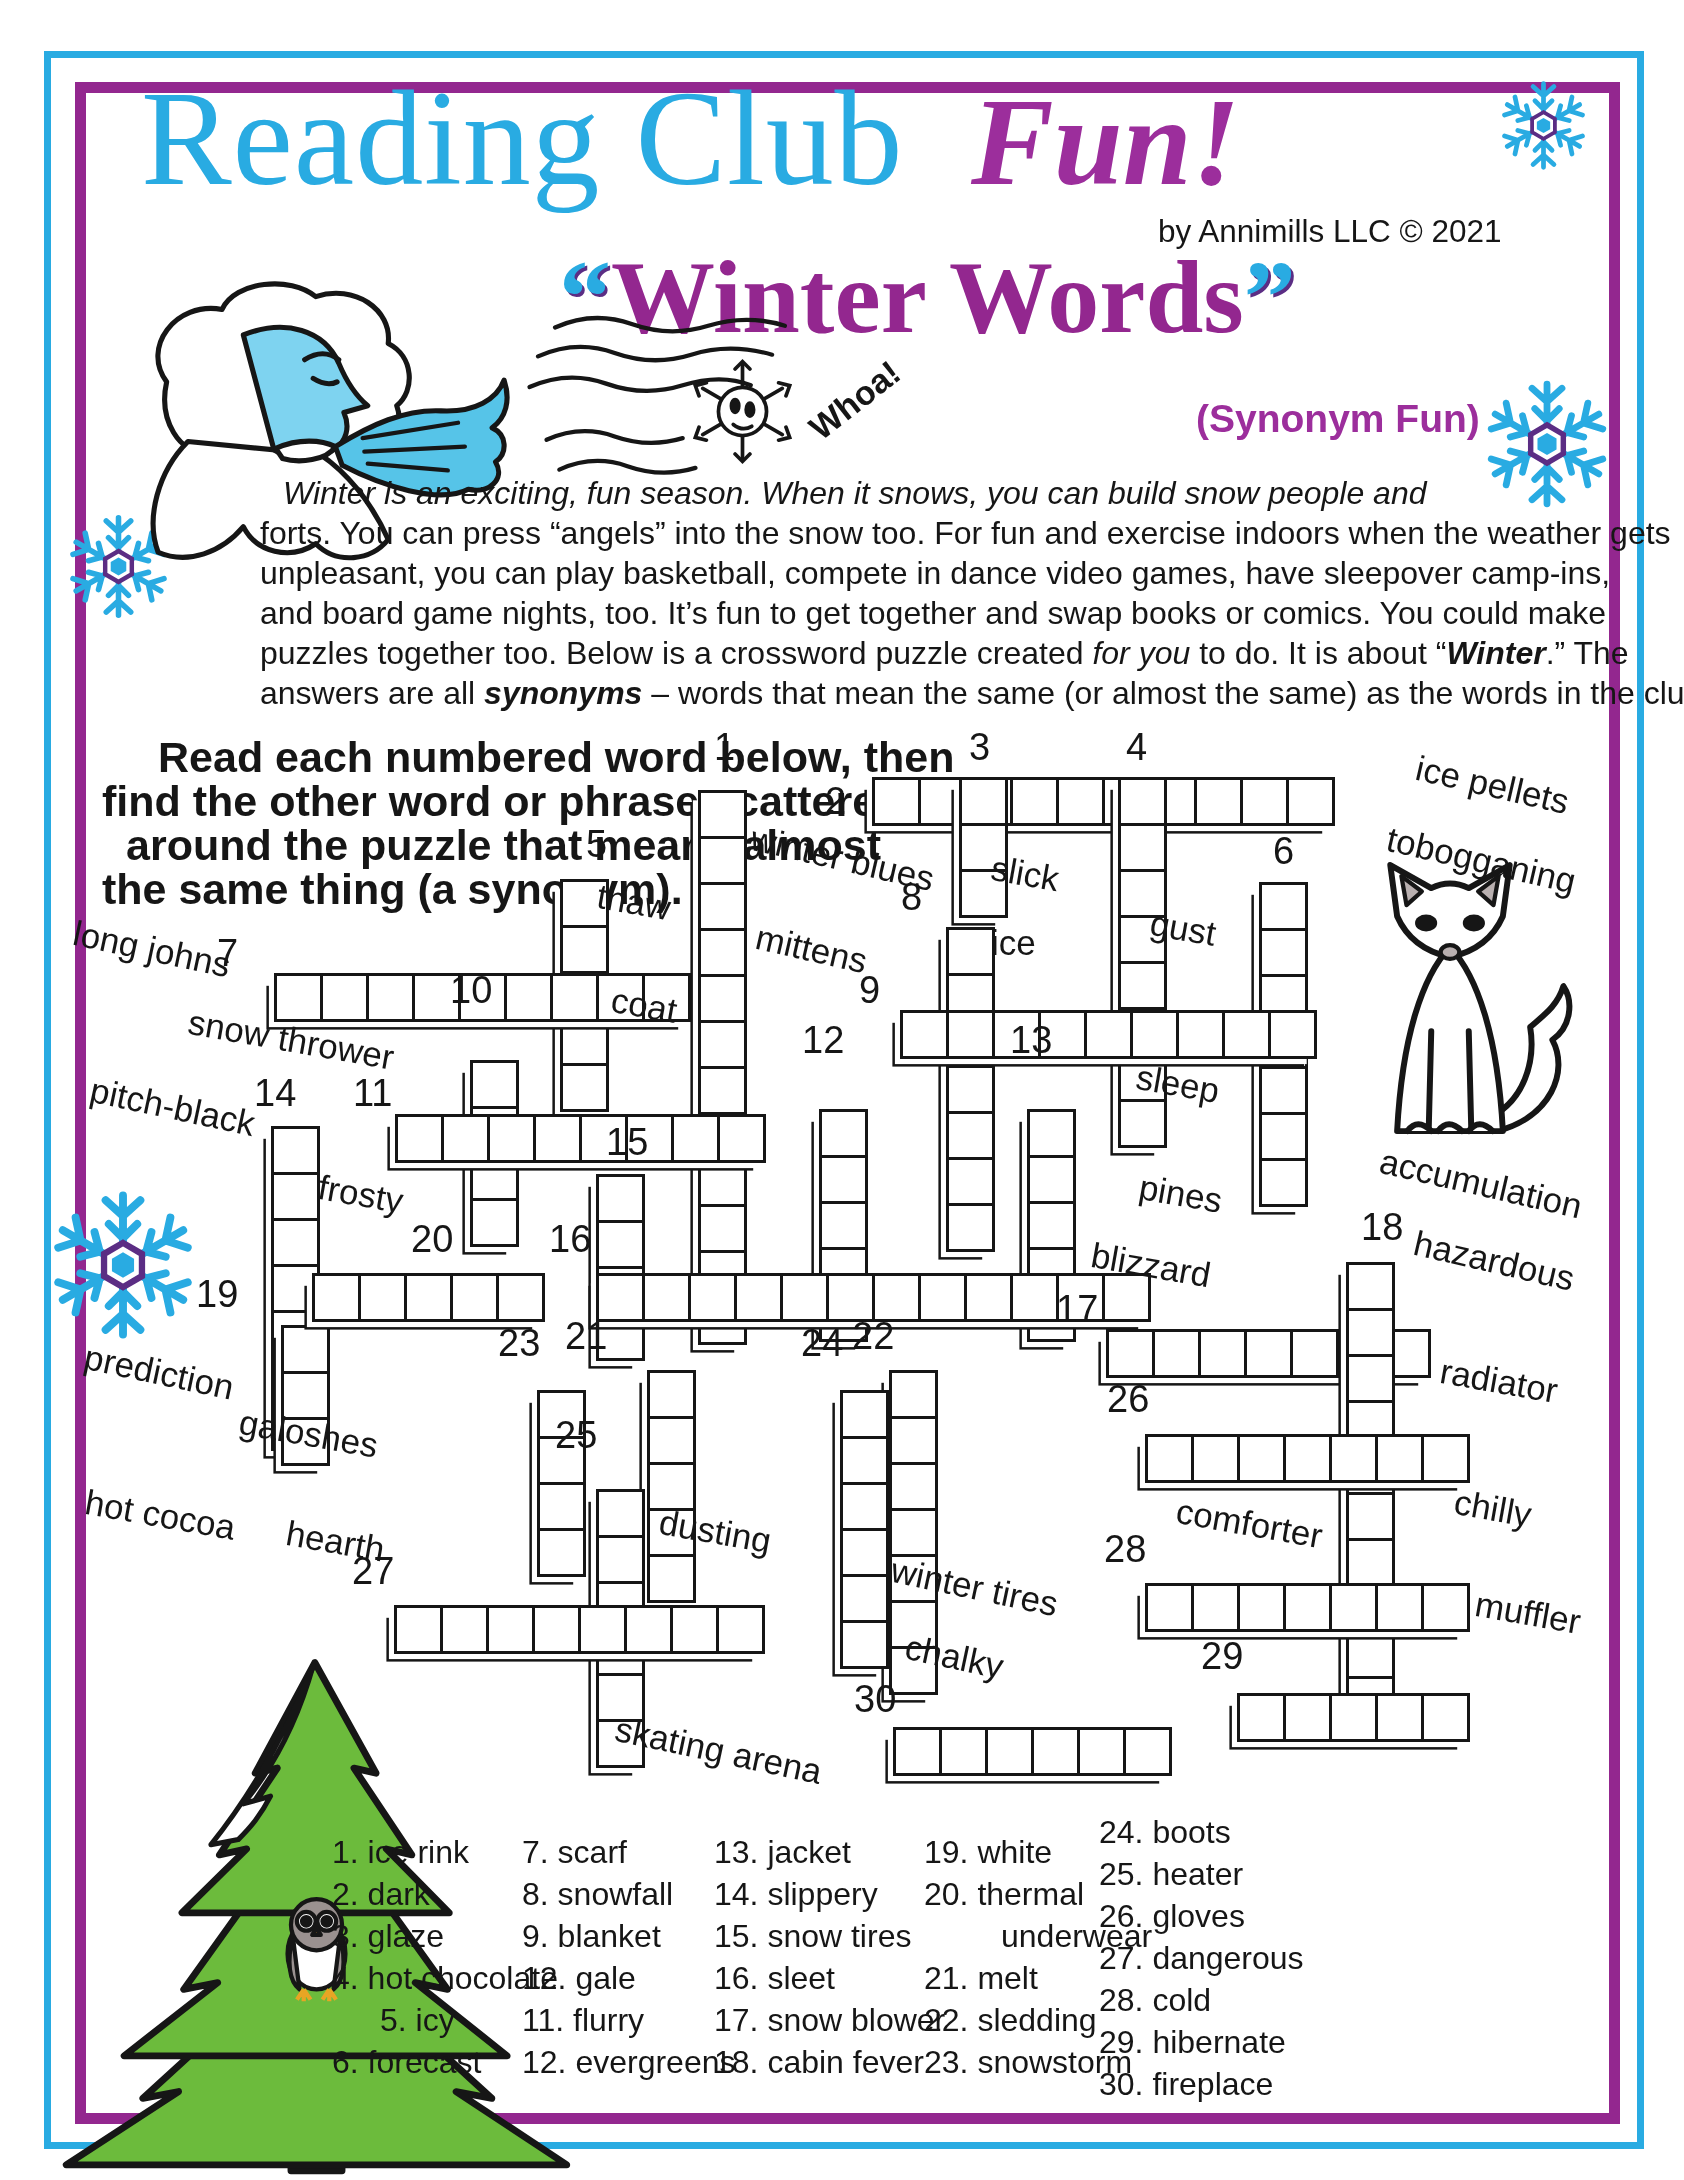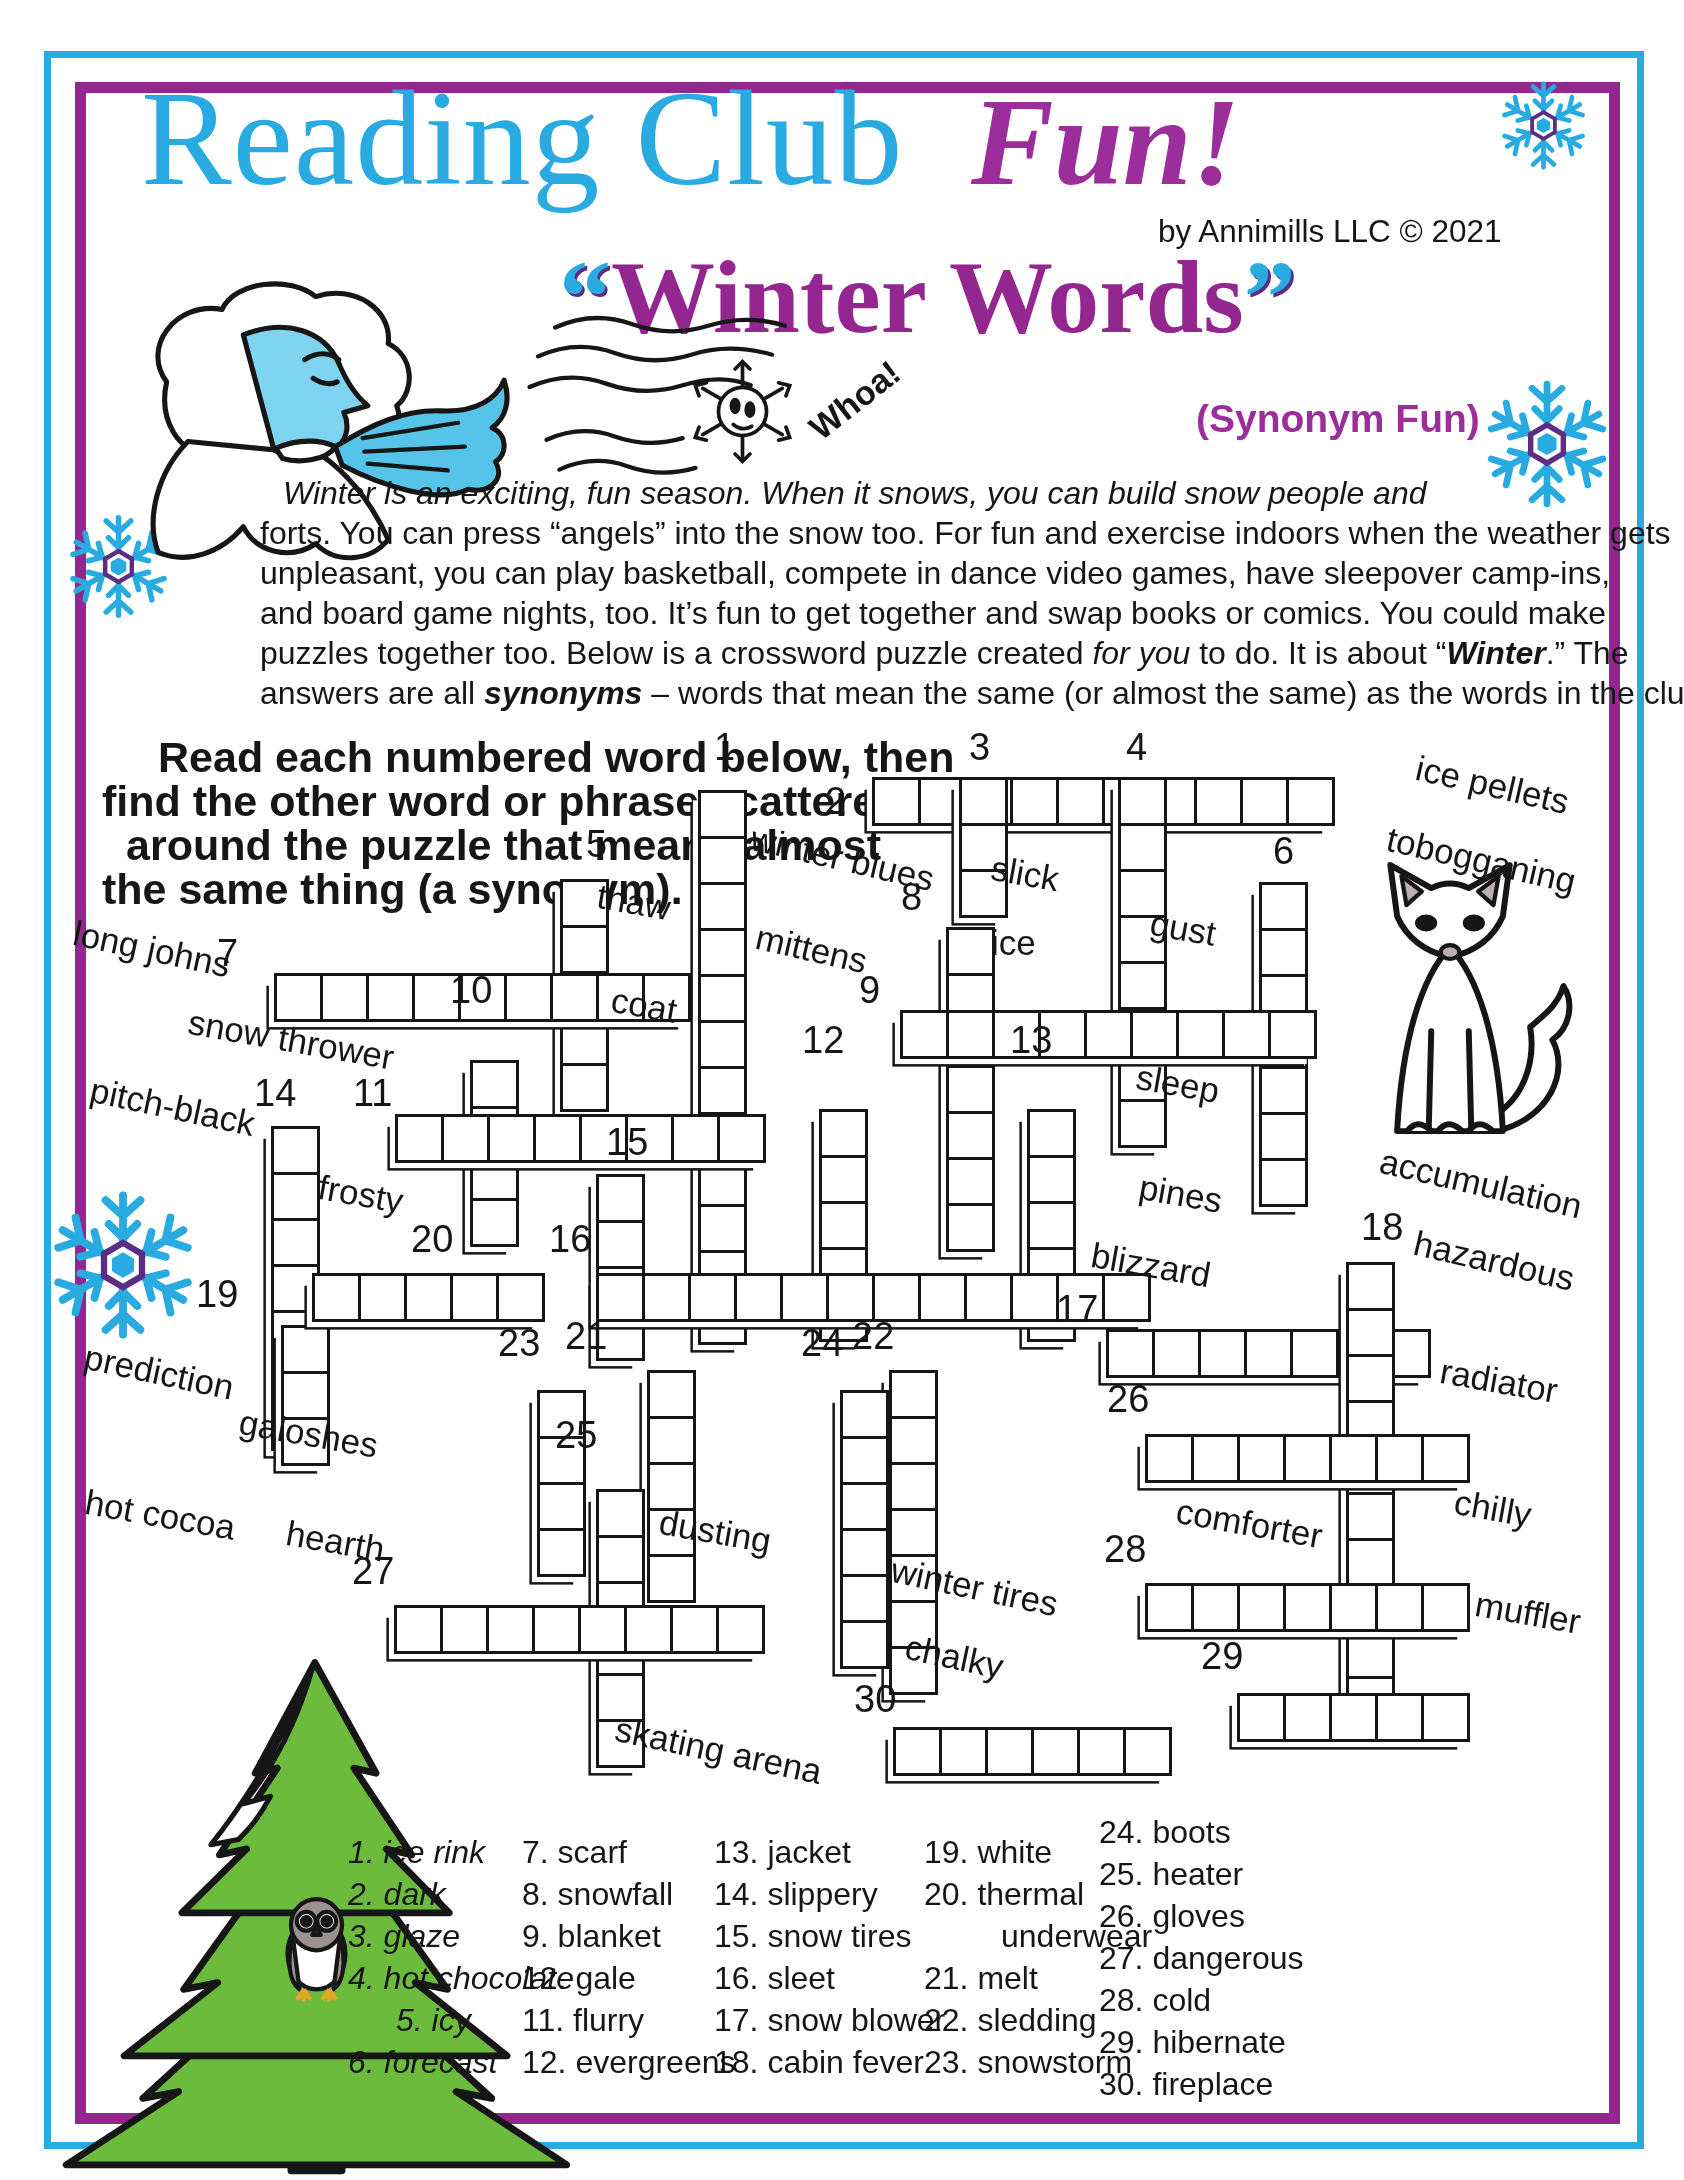--- a/index.html
+++ b/index.html
@@ -491,21 +491,21 @@
     <div class="scatter" style="left: 290px; top: 1513px; transform: rotate(10deg);">hearth</div>
     <div class="scatter" style="left: 663px; top: 1502px; transform: rotate(10deg);">dusting</div>
     <div class="scatter" style="left: 1180px; top: 1491px; transform: rotate(10deg);">comforter</div>
     <div class="scatter" style="left: 1458px; top: 1482px; transform: rotate(10deg);">chilly</div>
     <div class="scatter" style="left: 896px; top: 1550px; transform: rotate(12deg);">winter tires</div>
     <div class="scatter" style="left: 1479px; top: 1584px; transform: rotate(10deg);">muffler</div>
     <div class="scatter" style="left: 910px; top: 1627px; transform: rotate(12deg);">chalky</div>
     <div class="scatter" style="left: 620px; top: 1709px; transform: rotate(12deg);">skating arena</div>
   </div>
 <div id="clues">
-    <div class="cluecol" style="left: 348px; top: 1831px; font-style: italic;">
+    <div class="cluecol" style="left: 332px; top: 1831px;">
       <div class="">1. ice rink</div>
       <div class="">2. dark</div>
       <div class="">3. glaze</div>
       <div class="">4. hot chocolate</div>
       <div class="" style="padding-left: 48px;">5. icy</div>
       <div class="">6. forecast</div>
     </div>
     <div class="cluecol" style="left: 522px; top: 1831px;">
       <div class="">7. scarf</div>
       <div class="">8. snowfall</div>

